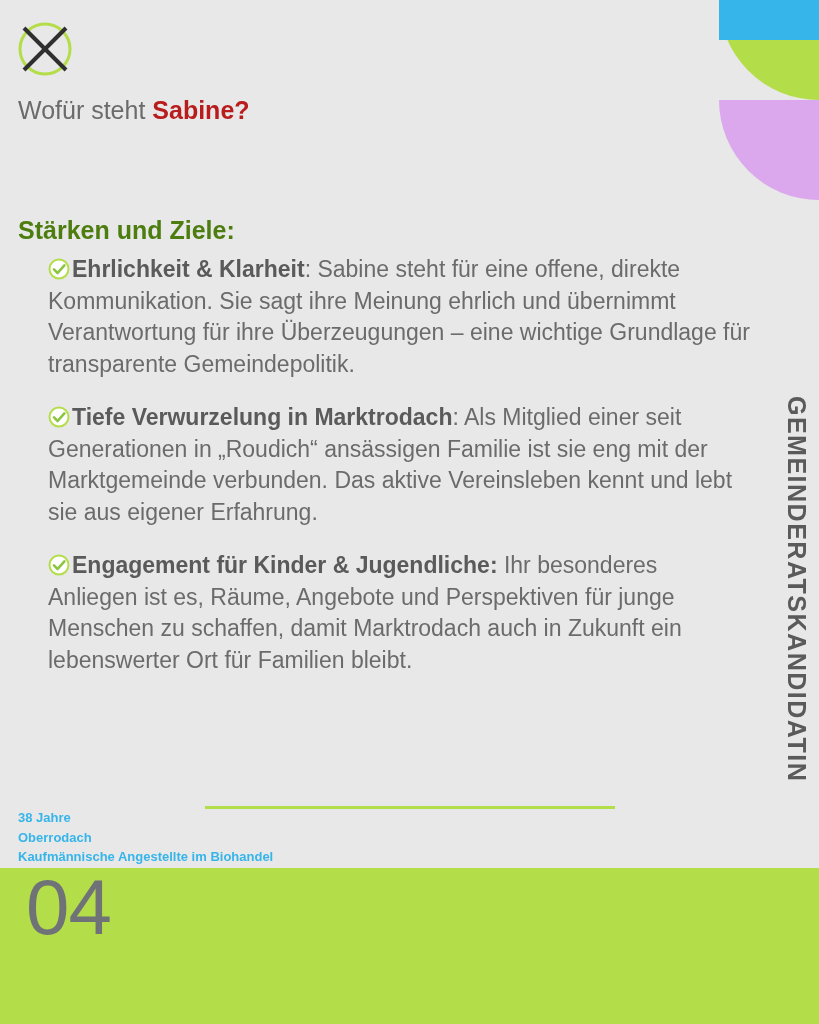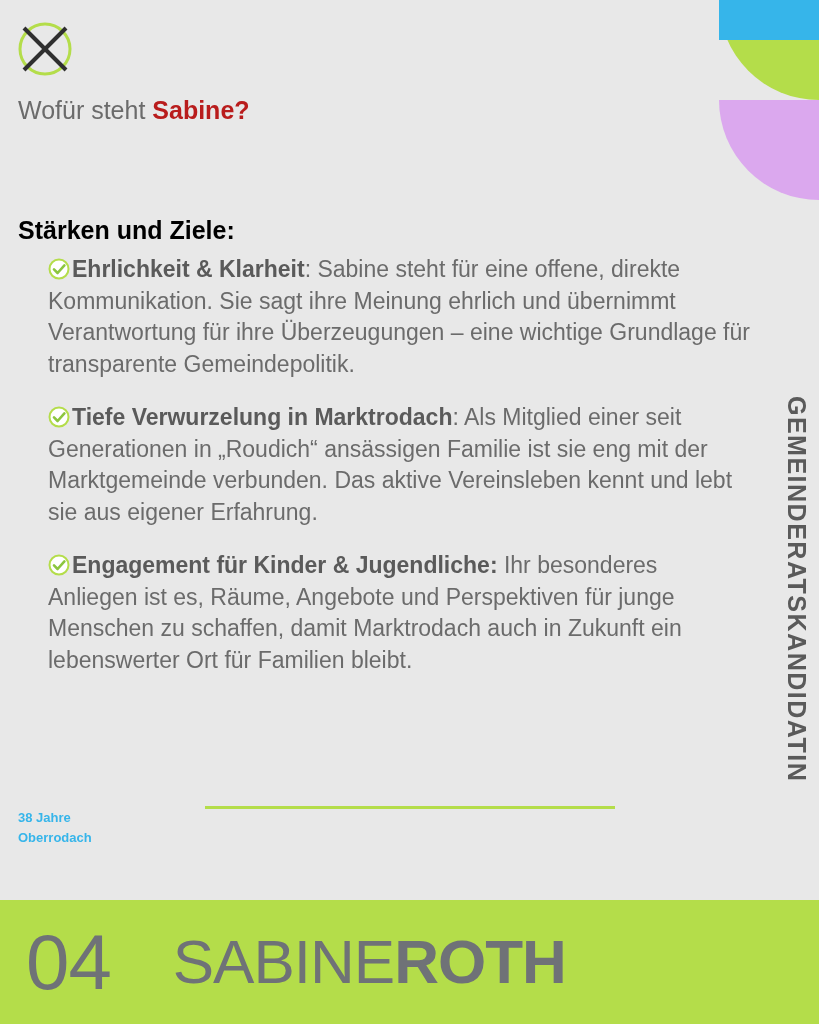--- a/index.html
+++ b/index.html
@@ -80,21 +80,21 @@
   }
   .intro-line b { color: #b91c1c; font-weight: 700; }
 
   
   .section-title {
     position: absolute;
     top: 216px;
     left: 18px;
     font-size: 25px;
     font-weight: 700;
-    color: #000000;
+    color: #4d7c0f;
   }
 
   
   .bullets {
     position: absolute;
     top: 254px;
     left: 18px;
     width: 732px;
   }
   .bullet {
@@ -156,24 +156,23 @@
     line-height: 1.5;
     color: #36b5ea;
   }
 
   
   .bottom-bar {
     position: absolute;
     left: 0;
     bottom: 0;
     width: 819px;
-    height: 124px;
+    height: 156px;
     background: #b4dd4a;
     display: flex;
-    align-items: center;
   }
   .cand-number {
     font-size: 78px;
     font-weight: 400;
     color: #6f7277;
     margin-left: 26px;
     letter-spacing: -1px;
     line-height: 1;
   }
   .cand-name {
@@ -245,20 +244,18 @@
 
 <div class="side-label">
   <span>GEMEINDERATSKANDIDATIN</span>
 </div>
 
 <div class="divider"></div>
 
 <div class="facts">
   <div>38 Jahre</div>
   <div>Oberrodach</div>
+  <div>Kaufmännische Angestellte im Biohandel</div>
 </div>
 
 <div class="bottom-bar">
   <div class="cand-number">04</div>
-  <div class="cand-name">
-    <span class="first">SABINE</span><span class="last">ROTH</span>
-  </div>
 </div>
 
 </body></html>

